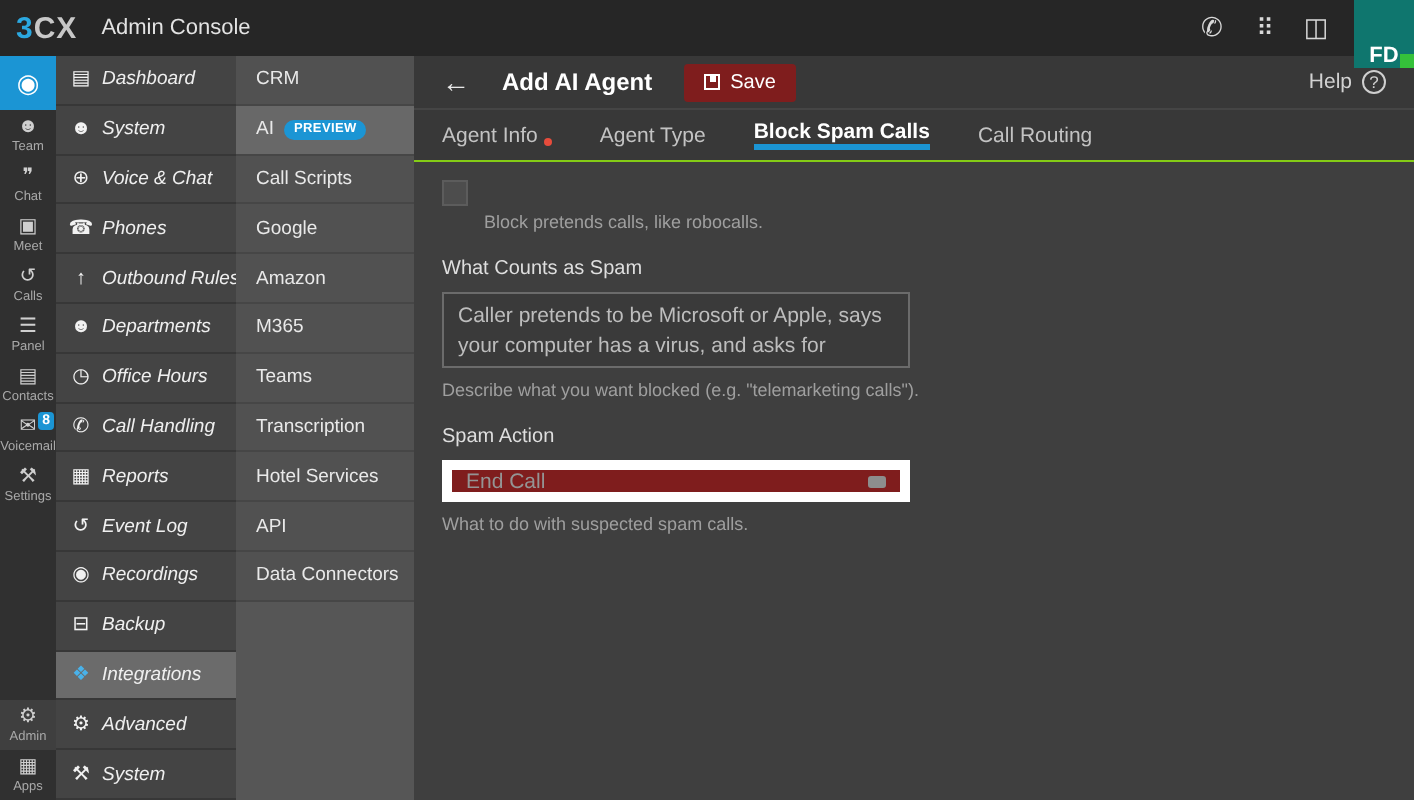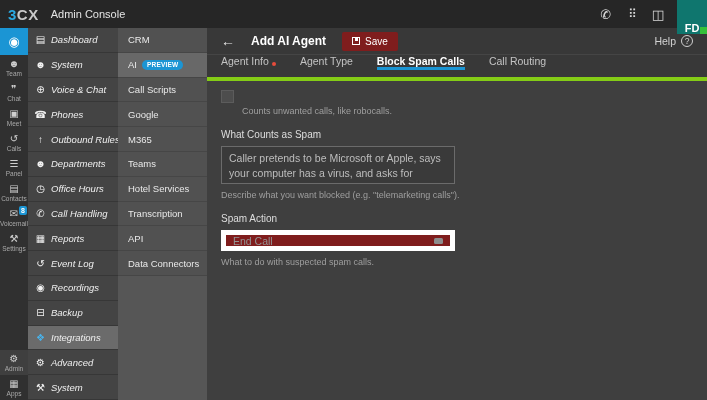--- a/index.html
+++ b/index.html
@@ -60,21 +60,21 @@
   .save-btn { margin-left:16px; background:#7f1d1d; color:#fff; border:none; border-radius:2px; font-size:10px;
               height:19px; padding:0 10px; display:flex; align-items:center; gap:5px; cursor:pointer;
               font-family:"Liberation Sans",sans-serif; }
   .floppy { width:8px; height:8px; border:1.3px solid #fff; position:relative; display:inline-block; }
   .floppy::after { content:""; position:absolute; left:1.5px; top:-0.5px; width:3px; height:3px; background:#fff; }
   .header-spacer { flex:1; }
   .help { display:flex; align-items:center; gap:5px; color:#d2d2d2; font-size:10.5px; cursor:pointer; }
   .help-circle { width:12px; height:12px; border:1px solid #cfcfcf; border-radius:50%; font-size:8.5px; display:flex;
                  align-items:center; justify-content:center; color:#cfcfcf; }
 
-  .tabs { height:26px; background:#383838; border-bottom:4px solid #84cc16; display:flex; align-items:flex-start;
+  .tabs { height:26px; background:#383838; border-bottom:1px solid #84cc16; display:flex; align-items:center;
           padding-left:14px; gap:24px; flex:0 0 26px; }
   .tab { display:flex; align-items:center; color:#c3c3c3; font-size:10.5px; cursor:pointer; position:relative; }
   .tab.active { color:#fff; font-weight:bold; border-bottom:3px solid #1b95d4; }
   .req-dot { width:4px; height:4px; background:#e74c3c; border-radius:50%; margin-left:3px; align-self:flex-start; margin-top:7px; }
 
   .form { padding:9px 14px; }
   .check-row { display:flex; align-items:center; gap:8px; cursor:pointer; }
   .checkbox { width:13px; height:13px; background:#4d4d4d; border:1px solid #5c5c5c; flex:0 0 13px; }
   .check-label { color:#ececec; font-size:10.5px; }
   .check-help { color:#9f9f9f; font-size:9px; margin:3px 0 0 21px; }
@@ -230,30 +230,33 @@
         <span class="sm-lbl">AI</span>
         <span class="preview-badge">PREVIEW</span>
       </div>
       <div class="sm-item">
         <span class="sm-lbl">Call Scripts</span>
       </div>
       <div class="sm-item">
         <span class="sm-lbl">Google</span>
       </div>
       <div class="sm-item">
+        <span class="sm-lbl">Amazon</span>
+      </div>
+      <div class="sm-item">
         <span class="sm-lbl">M365</span>
       </div>
       <div class="sm-item">
         <span class="sm-lbl">Teams</span>
       </div>
       <div class="sm-item">
+        <span class="sm-lbl">Transcription</span>
+      </div>
+      <div class="sm-item">
         <span class="sm-lbl">Hotel Services</span>
-      </div>
-      <div class="sm-item">
-        <span class="sm-lbl">Transcription</span>
       </div>
       <div class="sm-item">
         <span class="sm-lbl">API</span>
       </div>
       <div class="sm-item">
         <span class="sm-lbl">Data Connectors</span>
       </div>
     </div>
 
     <div class="content">
@@ -285,21 +288,21 @@
         </div>
         <div class="tab">
           <span>Call Routing</span>
         </div>
       </div>
 
       <div class="form">
         <div class="check-row">
           <span class="checkbox"></span>
         </div>
-        <div class="check-help">Counts unwanted calls, like robocalls.</div>
+        <div class="check-help">Block pretends calls, like robocalls.</div>
 
         <div class="f-label">What Counts as Spam</div>
         <textarea class="spam-textarea" placeholder="Caller pretends to be Microsoft or Apple, says your computer has a virus, and asks for remote access or payment." style=""></textarea>
         <div class="f-help">Describe what you want blocked (e.g. "telemarketing calls").</div>
 
         <div class="f-label">Spam Action</div>
         <div class="select">
           <span class="select-value">End Call</span>
           <span class="select-caret"></span>
         </div>

